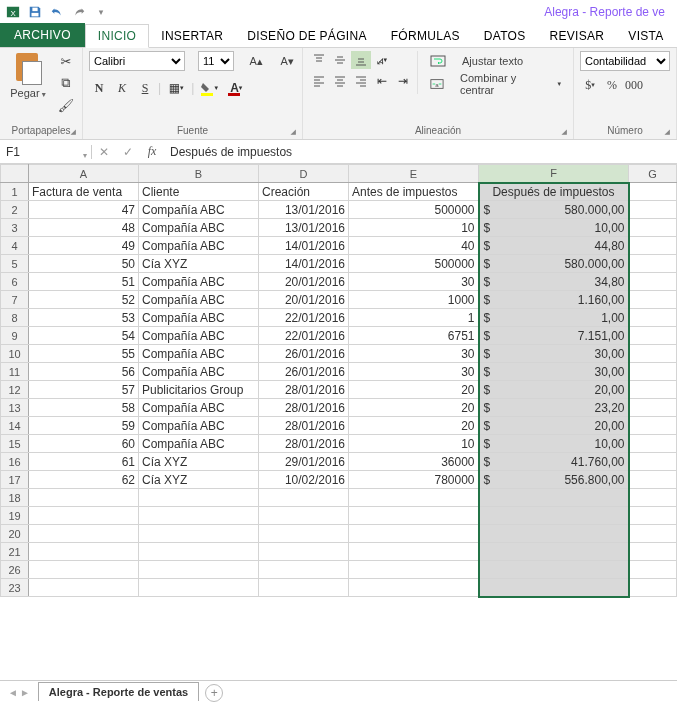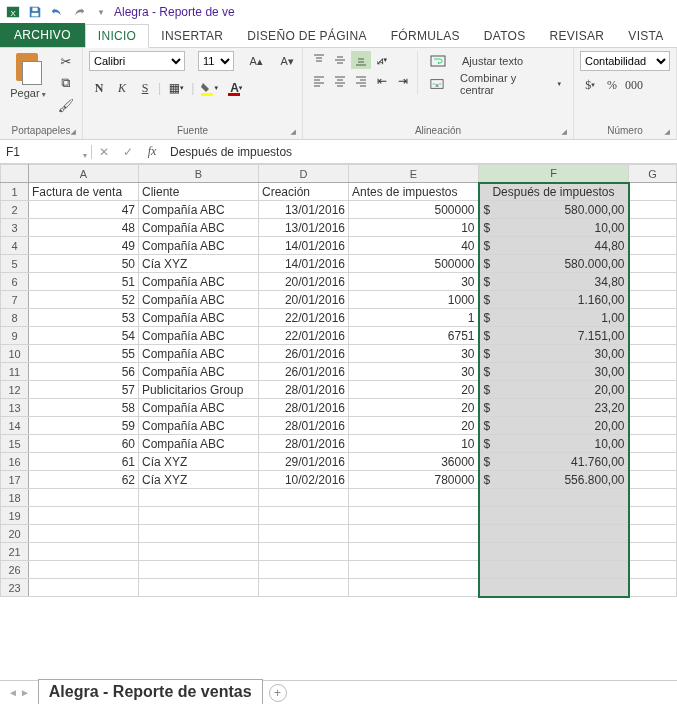--- a/index.html
+++ b/index.html
@@ -1,25 +1,25 @@
 <!DOCTYPE html>
 <html><head>
 <meta charset="utf-8">
 <style>
 * { box-sizing: border-box; margin: 0; padding: 0; font-family: 'Segoe UI', Tahoma, sans-serif; }
 body { background: #fff; width: 677px; height: 704px; overflow: hidden; font-size: 12px; color: #333; }
 
 
 .qat { height: 24px; background: #fff; display: flex; align-items: center; padding: 0 4px; gap: 4px; }
 .qat .icon { width: 18px; height: 18px; display: flex; align-items: center; justify-content: center; cursor: pointer; }
-.title-area { flex: 1; padding-right: 8px; color: #4c1d95; font-size: 12px; white-space: nowrap; overflow: hidden; }
+.title-area { flex: 1; text-align: right; padding-right: 8px; color: #8b5cf6; font-size: 12px; white-space: nowrap; overflow: hidden; }
 
 
 .ribbon-tabs { height: 24px; background: #fff; display: flex; align-items: flex-end; border-bottom: 1px solid #d4d4d4; }
-.tab { padding: 4px 12px; font-size: 12px; color: #404040; cursor: pointer; text-transform: uppercase; letter-spacing: 0.3px; }
+.tab { padding: 4px 12px; font-size: 12px; color: #000000; cursor: pointer; text-transform: uppercase; letter-spacing: 0.3px; }
 .tab.file { background: #217346; color: #fff; padding: 5px 14px; margin-top: 44px; }
 .tab.active { background: #fff; border: 1px solid #d4d4d4; border-bottom: 1px solid #fff; position: relative; top: 1px; color: #217346; }
 
 
 .ribbon { height: 92px; background: #f3f3f3; border-bottom: 1px solid #d4d4d4; display: flex; }
 .group { border-right: 1px solid #e0e0e0; padding: 3px 6px 0 6px; display: flex; flex-direction: column; }
 .group-body { flex: 1; display: flex; align-items: flex-start; gap: 4px; }
 .group-label { font-size: 10px; color: #666; text-align: center; padding: 2px 0 3px 0; position: relative; }
 .group-label::after { content: "◢"; font-size: 7px; color: #888; position: absolute; right: 0; bottom: 3px; }
 
@@ -80,21 +80,21 @@
 col.c-b { width: 120px; }
 col.c-d { width: 90px; }
 col.c-e { width: 130px; }
 col.c-f { width: 150px; }
 col.c-g { width: 48px; }
 
 
 .sheet-bar { position: absolute; bottom: 0; left: 0; right: 0; height: 24px; background: #fff; border-top: 1px solid #ccc; display: flex; align-items: center; }
 .sheet-nav { display: flex; gap: 2px; padding: 0 8px; color: #aaa; }
 .sheet-nav span { cursor: pointer; font-size: 10px; }
-.sheet-tab { background: #fff; border: 1px solid #aaa; border-bottom: none; padding: 3px 10px; font-size: 16px; font-weight: bold; cursor: pointer; position: relative; top: -1px; }
+.sheet-tab { background: #fff; border: 1px solid #aaa; border-bottom: none; padding: 3px 10px; font-size: 11px; font-weight: bold; cursor: pointer; position: relative; top: -1px; }
 .sheet-add { margin-left: 6px; width: 18px; height: 18px; border: 1px solid #bbb; border-radius: 50%; display: flex; align-items: center; justify-content: center; font-size: 12px; color: #888; cursor: pointer; }
 
 svg.ic { width: 14px; height: 14px; }
 </style>
 </head>
 <body>
 
 <div class="qat">
   <span class="icon">
     <svg class="ic" viewBox="0 0 16 16">

